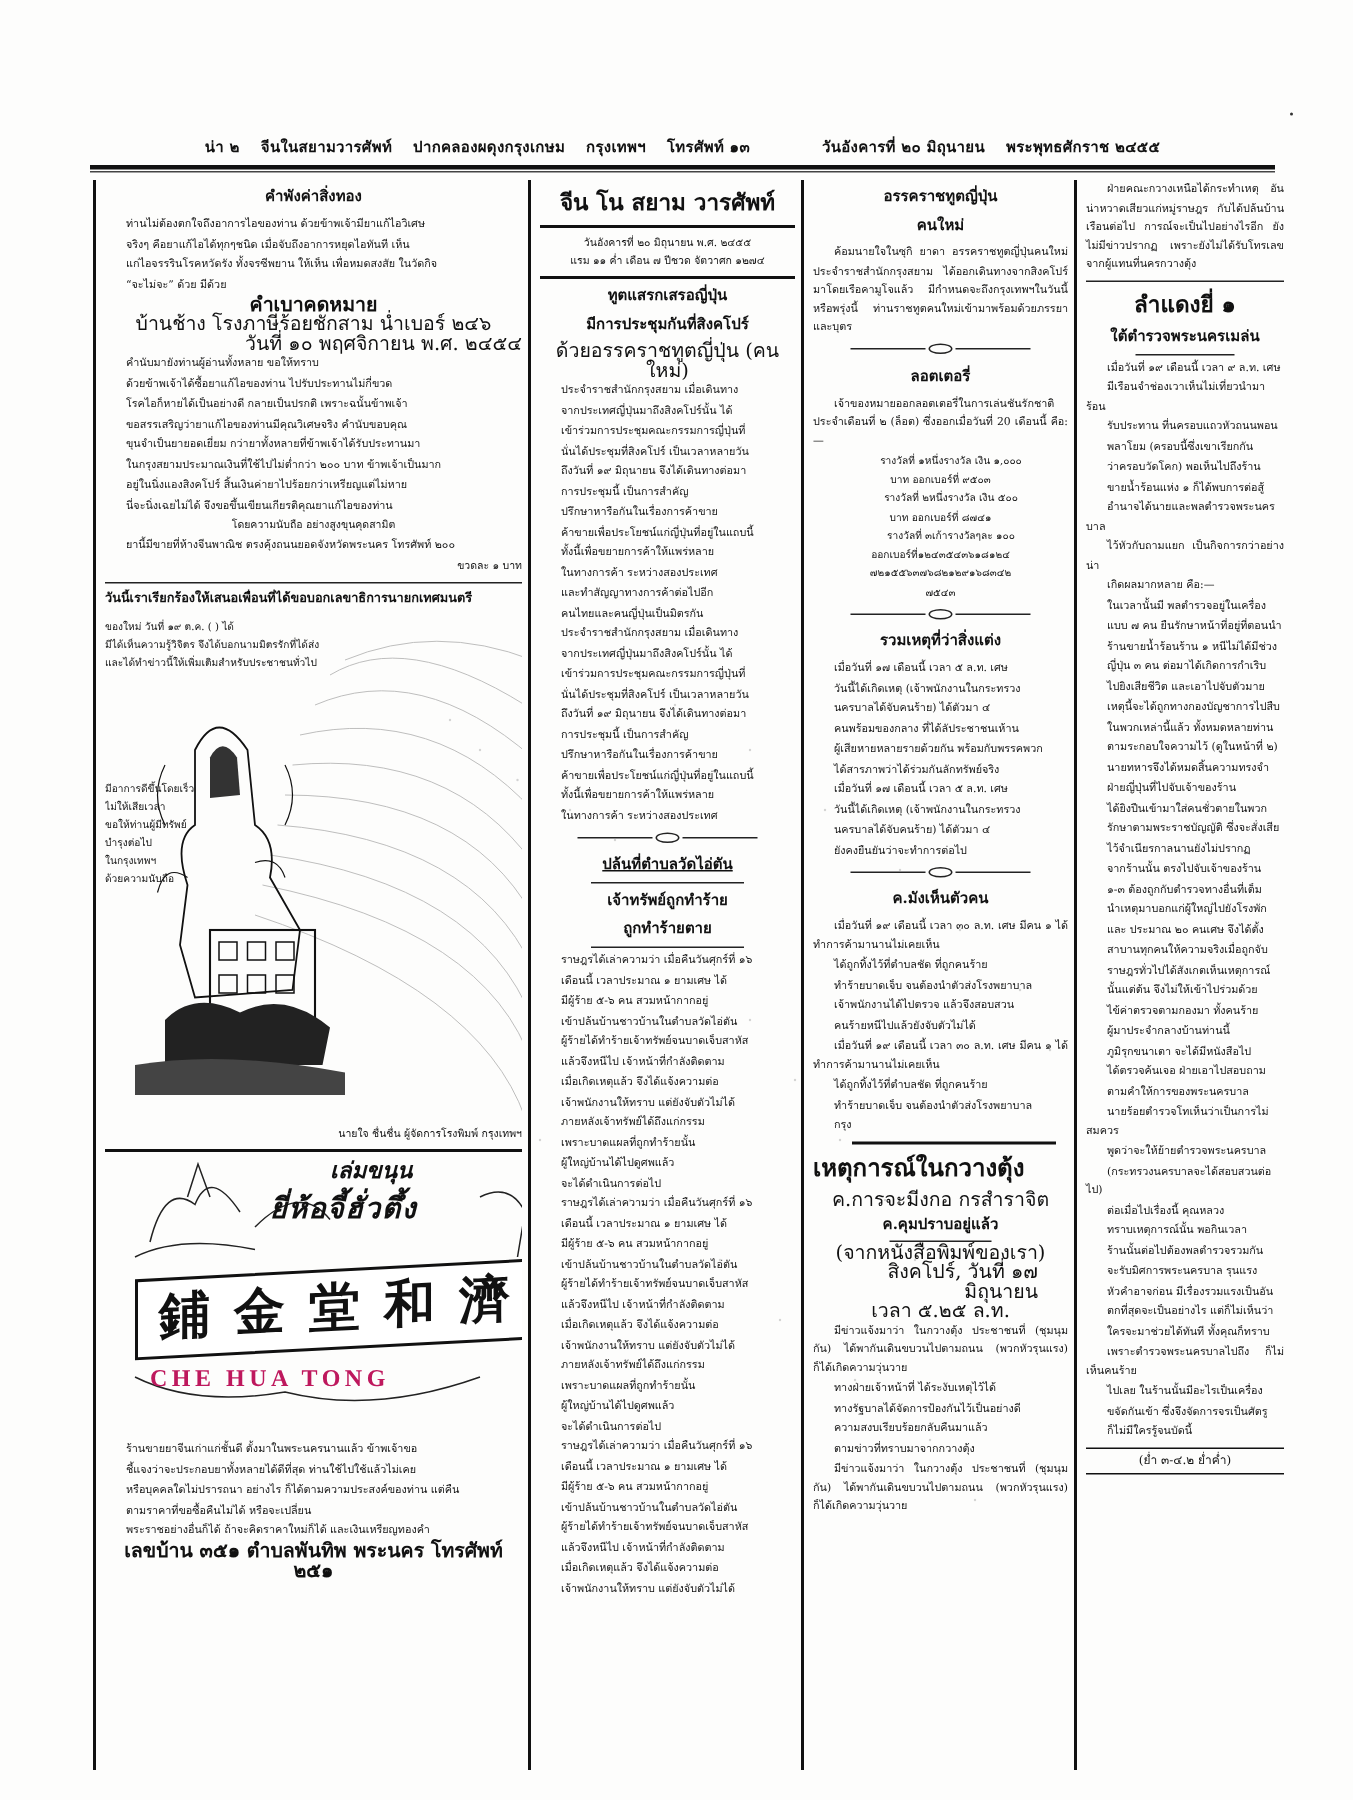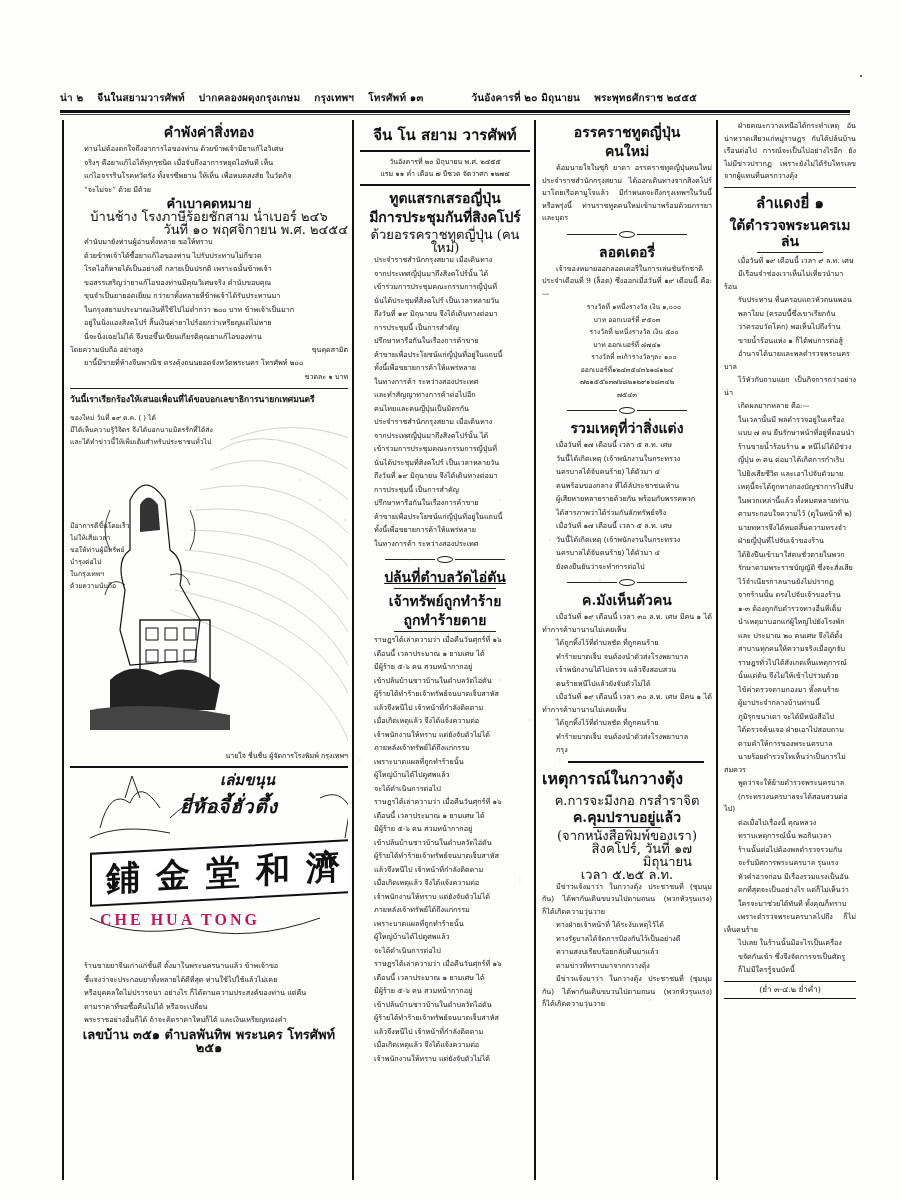--- a/index.html
+++ b/index.html
@@ -1,28 +1,28 @@
 <!DOCTYPE html>
 <html><head>
 <meta charset="utf-8">
 <style>
   * { box-sizing: border-box; margin: 0; padding: 0; }
   html, body { width: 902px; height: 1200px; background: #ffffff; overflow: hidden; }
   body { font-family: "DejaVu Serif", serif; color: #111; position: relative; }
   .page { position: absolute; left: 0; top: 0; width: 902px; height: 1200px; background: #fdfdfc; }
-  .masthead { position: absolute; left: 60px; top: 88px; width: 790px; height: 18px; font-size: 10px; font-weight: bold; display: flex; gap: 14px; justify-content: flex-start; align-items: center; letter-spacing: 0.2px; }
+  .masthead { position: absolute; left: 60px; top: 88px; width: 790px; height: 18px; font-size: 10px; font-weight: bold; display: flex; gap: 14px; justify-content: center; align-items: center; letter-spacing: 0.2px; }
   .masthead-rule { position: absolute; left: 60px; top: 110px; width: 790px; height: 3px; background: #111; }
   .masthead-rule2 { position: absolute; left: 60px; top: 114px; width: 790px; height: 1px; background: #444; }
   .col { position: absolute; top: 120px; font-size: 7.2px; line-height: 12.5px; overflow: hidden; }
   .col p { text-indent: 14px; text-align: justify; margin-bottom: 1px; }
   .col-1 { left: 62px; width: 286px; height: 1060px; border-left: 2px solid #111; padding-left: 6px; }
   .col-2 { left: 352px; width: 178px; height: 1060px; border-left: 2px solid #111; padding-left: 6px; }
   .col-3 { left: 534px; width: 178px; height: 1060px; border-left: 2px solid #111; padding-left: 6px; }
   .col-4 { left: 716px; width: 140px; height: 1060px; border-left: 2px solid #111; padding-left: 6px; border-right: 0; }
-  .hl { text-align: center; font-weight: bold; font-size: 14px; line-height: 16px; margin: 4px 0 3px; }
+  .hl { text-align: center; font-weight: bold; font-size: 10px; line-height: 16px; margin: 4px 0 3px; }
   .hl-big { font-size: 15px; line-height: 22px; }
   .hl-xl { font-size: 16px; line-height: 24px; }
   .sub { text-align: center; font-size: 13px; line-height: 13px; }
   .rule { height: 1px; background: #222; margin: 4px 0; }
   .rule-thick { height: 2px; background: #111; margin: 4px 0; }
   .orn { text-align: center; font-size: 10px; line-height: 12px; margin: 3px 0; letter-spacing: -1px; }
   .orn span.line { display: inline-block; width: 50px; height: 1px; background: #222; vertical-align: middle; }
   .orn span.oval { display: inline-block; width: 16px; height: 7px; border: 1px solid #222; border-radius: 50%; vertical-align: middle; margin: 0 2px; }
   .sig { text-align: right; font-size: 7px; margin-top: 2px; }
   .illustration { position: relative; height: 340px; margin-top: 4px; overflow: hidden; }
@@ -69,21 +69,21 @@
     <div class="sub">บ้านช้าง โรงภาษีร้อยชักสาม น่ำเบอร์ ๒๔๖</div>
     <div class="sub" style="text-align:right">วันที่ ๑๐ พฤศจิกายน พ.ศ. ๒๔๕๔</div>
     <p>คำนับมายังท่านผู้อ่านทั้งหลาย ขอให้ทราบ</p>
     <p>ด้วยข้าพเจ้าได้ซื้อยาแก้ไอของท่าน ไปรับประทานไม่กี่ขวด</p>
     <p>โรคไอก็หายได้เป็นอย่างดี กลายเป็นปรกติ เพราะฉนั้นข้าพเจ้า</p>
     <p>ขอสรรเสริญว่ายาแก้ไอของท่านมีคุณวิเศษจริง คำนับขอบคุณ</p>
     <p>ขุนจำเป็นยายอดเยี่ยม กว่ายาทั้งหลายที่ข้าพเจ้าได้รับประทานมา</p>
     <p>ในกรุงสยามประมาณเงินที่ใช้ไปไม่ต่ำกว่า ๒๐๐ บาท ข้าพเจ้าเป็นมาก</p>
     <p>อยู่ในนิ่งแองสิงคโปร์ สิ้นเงินค่ายาไปร้อยกว่าเหรียญแต่ไม่หาย</p>
     <p>นี่จะนิ่งเฉยไม่ได้ จึงขอขึ้นเขียนเกียรติคุณยาแก้ไอของท่าน</p>
-    <div style="display:flex;justify-content:space-between;font-size:7px">
+    <div style="display:flex;justify-content:center;font-size:7px">
       <span>โดยความนับถือ อย่างสูง</span>
       <span>ขุนคุดสามิต</span>
     </div>
     <p>ยานี้มีขายที่ห้างจีนพาณิช ตรงคุ้งถนนยอดจังหวัดพระนคร โทรศัพท์ ๒๐๐</p>
     <div class="sig">ขวดละ ๑ บาท</div>
     <div class="rule"></div>
     <div style="font-size:8.5px;font-weight:bold;line-height:13px;white-space:nowrap;overflow:hidden">วันนี้เราเรียกร้องให้เสนอเพื่อนที่ได้ขอบอกเลขาธิการนายกเทศมนตรี</div>
 
     <div class="illustration">
       <svg width="286" height="340" viewBox="0 0 286 340">
@@ -242,21 +242,21 @@
     <p>เมื่อเกิดเหตุแล้ว จึงได้แจ้งความต่อ</p>
     <p>เจ้าพนักงานให้ทราบ แต่ยังจับตัวไม่ได้</p>
   </div>
 
   <div class="col col-3">
     <div class="hl">อรรคราชทูตญี่ปุ่น</div>
     <div class="hl" style="margin-top:0">คนใหม่</div>
     <p>ค้อมนายใจในซุกิ ยาดา อรรคราชทูตญี่ปุ่นคนใหม่ ประจำราชสำนักกรุงสยาม ได้ออกเดินทางจากสิงคโปร์มาโดยเรือคามูโจแล้ว มีกำหนดจะถึงกรุงเทพฯในวันนี้หรือพรุ่งนี้ ท่านราชทูตคนใหม่เข้ามาพร้อมด้วยภรรยาและบุตร</p>
     <div class="orn"><span class="line"></span><span class="oval"></span><span class="line"></span></div>
     <div class="hl">ลอตเตอรี่</div>
-    <p>เจ้าของหมายออกลอตเตอรี่ในการเล่นชันรักชาติประจำเดือนที่ 9 (ล็อต) ซึ่งออกเมื่อวันที่ ๑๙ เดือนนี้ คือ:—</p>
+    <p>เจ้าของหมายออกลอตเตอรี่ในการเล่นชันรักชาติประจำเดือนที่ ๒ (ล็อต) ซึ่งออกเมื่อวันที่ 20 เดือนนี้ คือ:—</p>
     <div class="table-line" style="padding-left:14px">
       <span>รางวัลที่ ๑</span>
       <span>หนึ่งรางวัล เงิน ๑,๐๐๐</span>
     </div>
     <div class="table-line">
         <span>บาท ออกเบอร์ที่ ๙๕๐๓</span>
       </div>
     <div class="table-line" style="padding-left:14px">
       <span>รางวัลที่ ๒</span>
       <span>หนึ่งรางวัล เงิน ๕๐๐</span>

